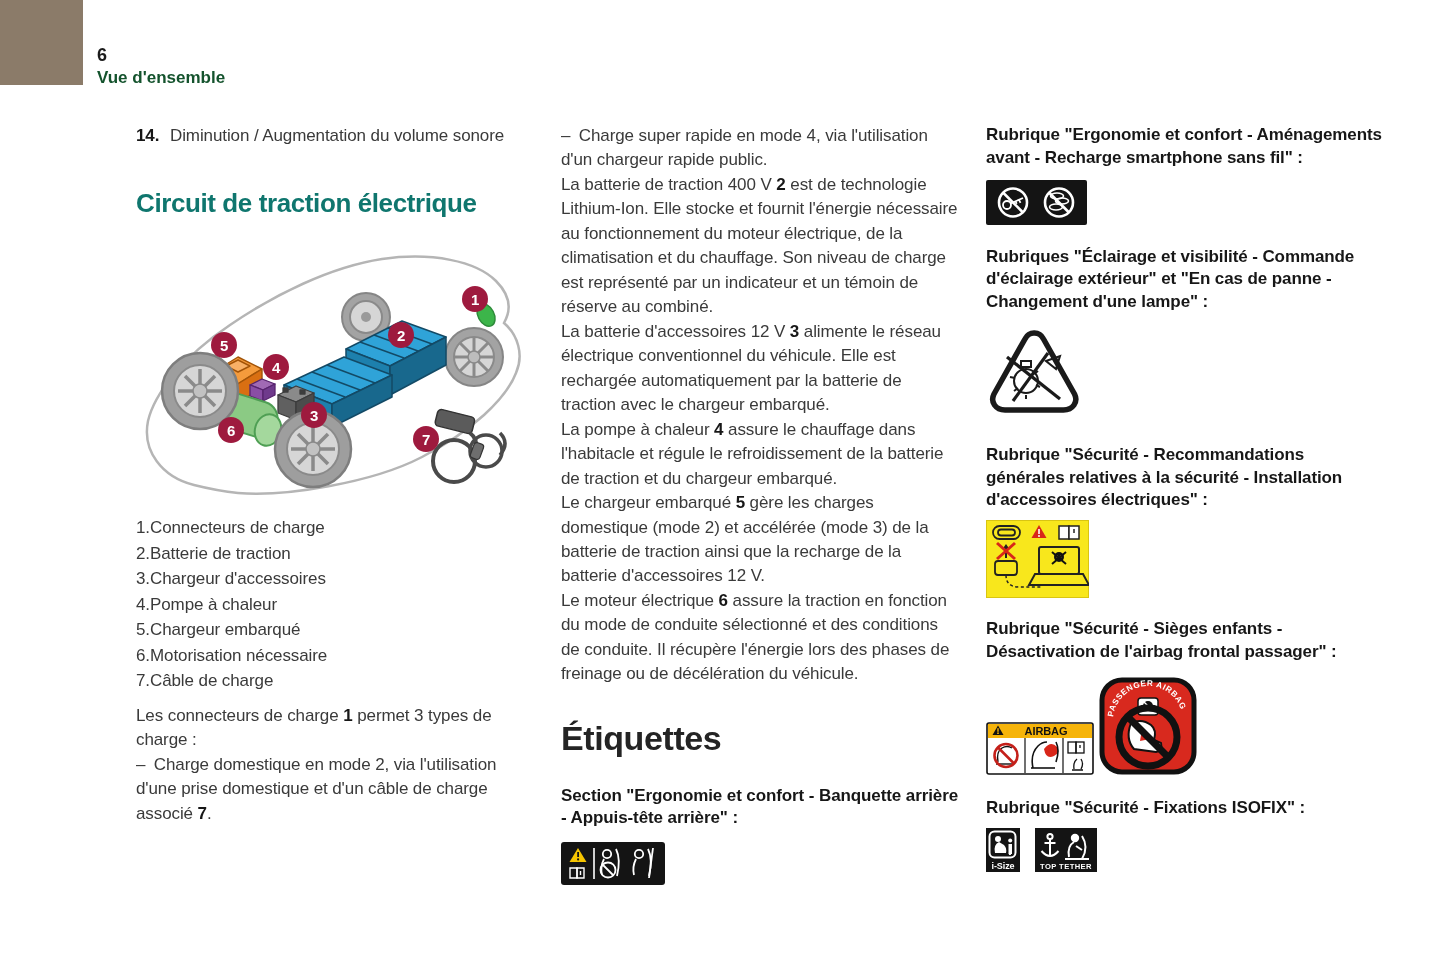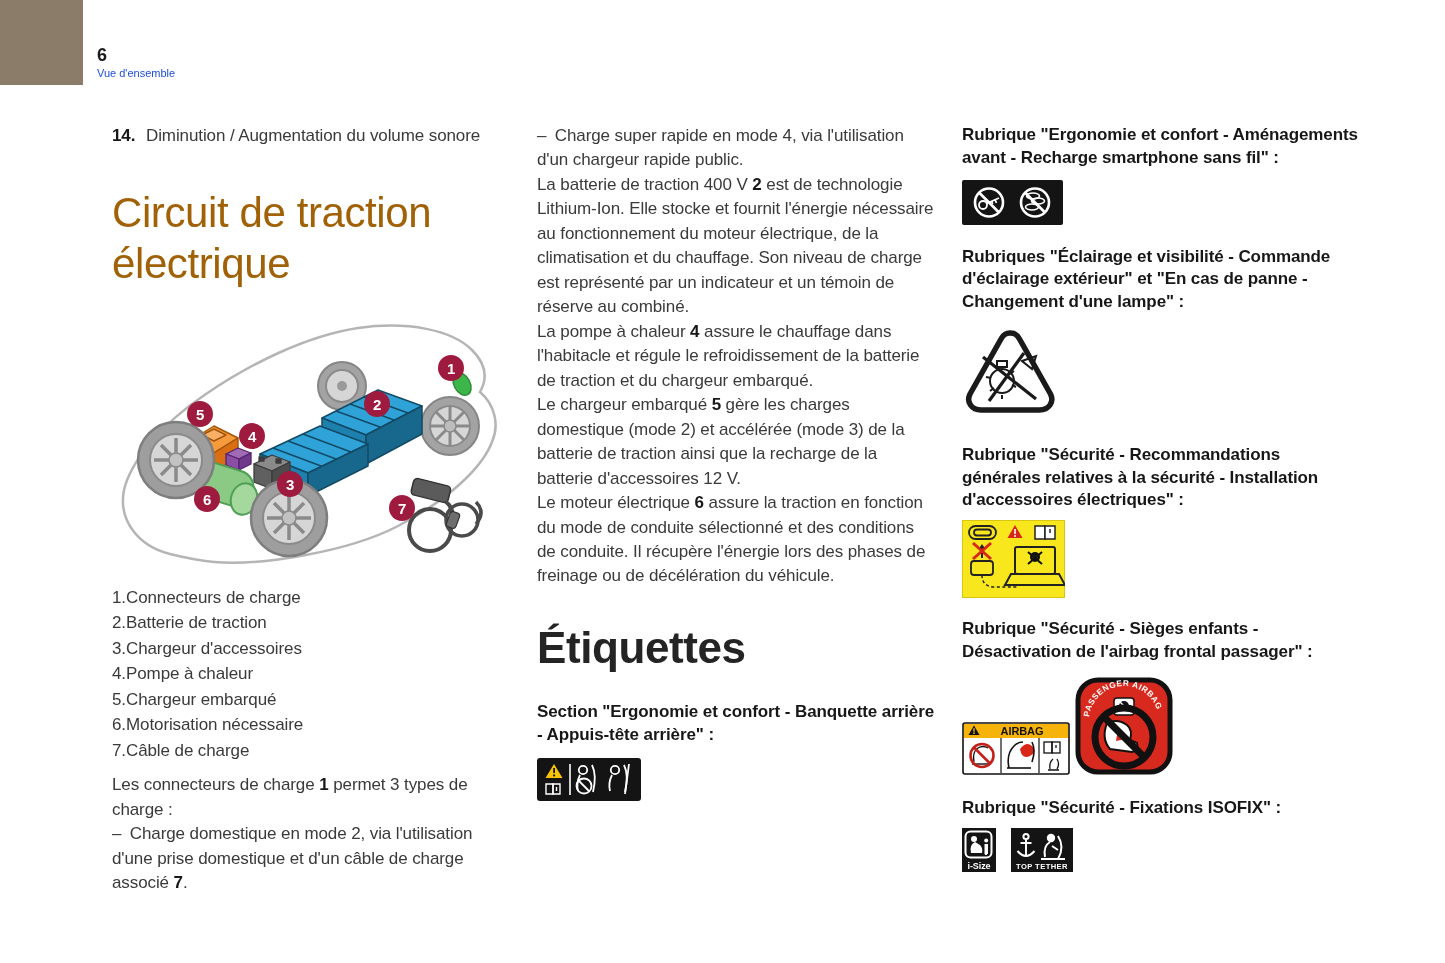--- a/index.html
+++ b/index.html
@@ -1,35 +1,35 @@
 <!DOCTYPE html>
 <html><head>
 <meta charset="utf-8">
 <style>
   html,body{margin:0;padding:0;background:#fff;}
   body{width:1445px;height:963px;position:relative;overflow:hidden;
        font-family:"Liberation Sans",sans-serif;color:#3a3a3a;}
   .corner-block{position:absolute;left:0;top:0;width:83px;height:85px;background:#8b7b69;}
   .page-head{position:absolute;left:97px;top:44px;line-height:1.25;}
   .page-num{font-weight:700;font-size:18px;color:#1b1b1b;}
-  .page-sec{font-size:11px;color:#1d4ed8;}
-  .col{position:absolute;top:124px;font-size:17px;line-height:1.44;letter-spacing:-0.1px;}
+  .page-sec{font-size:17px;color:#14532d;font-weight:bold;}
+  .col{position:absolute;top:124px;font-size:17px;line-height:1.44;letter-spacing:-0.1px;margin-left:24px;}
   .col-left{left:112px;width:396px;}
   .col-mid{left:537px;width:400px;}
   .col-right{left:962px;width:400px;}
   .b{font-weight:700;color:#171717;}
   p{margin:0;}
   .num-row{display:flex;}
   .num-row .num{font-weight:700;width:34px;flex:none;color:#171717;}
-  h1.traction{font-size:42px;line-height:1.2;font-weight:400;color:#a16207;margin:40px 0 0;letter-spacing:-0.4px;}
+  h1.traction{font-size:26px;line-height:1.2;font-weight:700;color:#0f766e;margin:40px 0 0;letter-spacing:-0.4px;}
   .diagram-wrap{margin-top:17px;margin-left:-2px;}
   ul.legend{list-style:none;margin:5px 0 0;padding:0;line-height:1.5;}
   ul.legend li{display:flex;}
   .paras-lead{margin-top:10px;}
-  h2.etiquettes{font-size:44px;font-weight:600;color:#242424;margin:27px 0 0;letter-spacing:-0.4px;}
+  h2.etiquettes{font-size:34px;font-weight:600;color:#242424;margin:27px 0 0;letter-spacing:-0.4px;}
   .ref{font-weight:700;color:#171717;line-height:1.33;}
   svg text{font-family:"Liberation Sans",sans-serif;}
   .badge-txt{font-weight:700;fill:#fff;font-size:15px;}
 </style>
 </head>
 <body>
 
 <div class="corner-block"></div>
 <div class="page-head">
   <div class="page-num">6</div>
@@ -189,20 +189,21 @@
   <div class="paras-lead">
     <p><span>Les connecteurs de charge </span><span class="b">1</span><span> permet 3 types de charge :</span></p>
     <p><span>– Charge domestique en mode 2, via l'utilisation d'une prise domestique et d'un câble de charge associé </span><span class="b">7</span><span>.</span></p>
   </div>
 </div>
 
 <div class="col col-mid">
   <div>
     <p><span>– Charge super rapide en mode 4, via l'utilisation d'un chargeur rapide public.</span></p>
     <p><span>La batterie de traction 400 V </span><span class="b">2</span><span> est de technologie Lithium-Ion. Elle stocke et fournit l'énergie nécessaire au fonctionnement du moteur électrique, de la climatisation et du chauffage. Son niveau de charge est représenté par un indicateur et un témoin de réserve au combiné.</span></p>
+    <p><span>La batterie d'accessoires 12 V </span><span class="b">3</span><span> alimente le réseau électrique conventionnel du véhicule. Elle est rechargée automatiquement par la batterie de traction avec le chargeur embarqué.</span></p>
     <p><span>La pompe à chaleur </span><span class="b">4</span><span> assure le chauffage dans l'habitacle et régule le refroidissement de la batterie de traction et du chargeur embarqué.</span></p>
     <p><span>Le chargeur embarqué </span><span class="b">5</span><span> gère les charges domestique (mode 2) et accélérée (mode 3) de la batterie de traction ainsi que la recharge de la batterie d'accessoires 12 V.</span></p>
     <p><span>Le moteur électrique </span><span class="b">6</span><span> assure la traction en fonction du mode de conduite sélectionné et des conditions de conduite. Il récupère l'énergie lors des phases de freinage ou de décélération du véhicule.</span></p>
   </div>
 
   <h2 class="etiquettes">Étiquettes</h2>
 
   <p class="ref" style="margin-top:22px">Section "Ergonomie et confort - Banquette arrière - Appuis-tête arrière" :</p>
 
   

